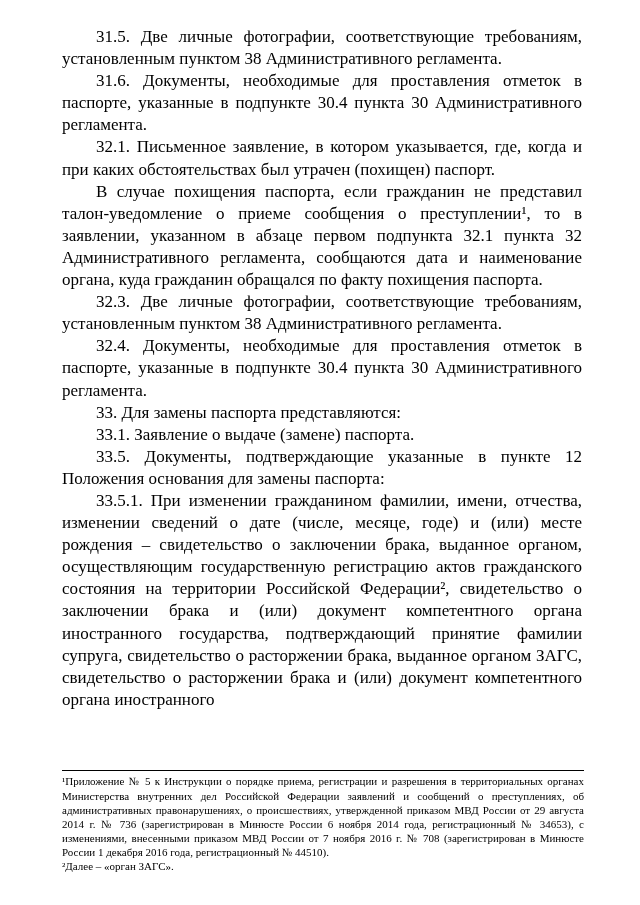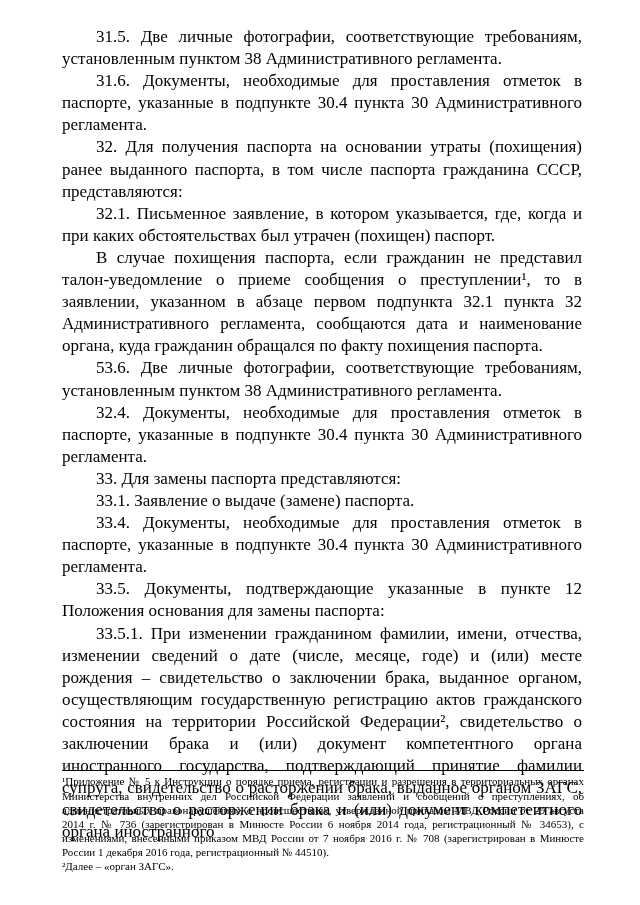--- a/index.html
+++ b/index.html
@@ -59,28 +59,26 @@
 </style>
 </head>
 <body>
 
 <div class="page">
 
 
   <div class="body-text">
     <p>31.5. Две личные фотографии, соответствующие требованиям, установленным пунктом 38 Административного регламента.</p>
     <p>31.6. Документы, необходимые для проставления отметок в паспорте, указанные в подпункте 30.4 пункта 30 Административного регламента.</p>
-    <p>32. Для получения паспорта на основании утраты (похищения) ранее выданного паспорта, в том числе паспорта гражданина СССР, представляются:</p>
     <p>32.1. Письменное заявление, в котором указывается, где, когда и при каких обстоятельствах был утрачен (похищен) паспорт.</p>
     <p>В случае похищения паспорта, если гражданин не представил талон-уведомление о приеме сообщения о преступлении¹, то в заявлении, указанном в абзаце первом подпункта 32.1 пункта 32 Административного регламента, сообщаются дата и наименование органа, куда гражданин обращался по факту похищения паспорта.</p>
-    <p>53.6. Две личные фотографии, соответствующие требованиям, установленным пунктом 38 Административного регламента.</p>
+    <p>32.3. Две личные фотографии, соответствующие требованиям, установленным пунктом 38 Административного регламента.</p>
     <p>32.4. Документы, необходимые для проставления отметок в паспорте, указанные в подпункте 30.4 пункта 30 Административного регламента.</p>
     <p>33. Для замены паспорта представляются:</p>
     <p>33.1. Заявление о выдаче (замене) паспорта.</p>
-    <p>33.4. Документы, необходимые для проставления отметок в паспорте, указанные в подпункте 30.4 пункта 30 Административного регламента.</p>
     <p>33.5. Документы, подтверждающие указанные в пункте 12 Положения основания для замены паспорта:</p>
     <p>33.5.1. При изменении гражданином фамилии, имени, отчества, изменении сведений о дате (числе, месяце, годе) и (или) месте рождения – свидетельство о заключении брака, выданное органом, осуществляющим государственную регистрацию актов гражданского состояния на территории Российской Федерации², свидетельство о заключении брака и (или) документ компетентного органа иностранного государства, подтверждающий принятие фамилии супруга, свидетельство о расторжении брака, выданное органом ЗАГС, свидетельство о расторжении брака и (или) документ компетентного органа иностранного</p>
   </div>
 
   <div class="footnotes">
     <div class="fn-rule"></div>
     <p>¹Приложение № 5 к Инструкции о порядке приема, регистрации и разрешения в территориальных органах Министерства внутренних дел Российской Федерации заявлений и сообщений о преступлениях, об административных правонарушениях, о происшествиях, утвержденной приказом МВД России от 29 августа 2014 г. № 736 (зарегистрирован в Минюсте России 6 ноября 2014 года, регистрационный № 34653), с изменениями, внесенными приказом МВД России от 7 ноября 2016 г.  № 708 (зарегистрирован в Минюсте России 1 декабря 2016 года, регистрационный № 44510).</p>
     <p>²Далее – «орган ЗАГС».</p>
   </div>
 

